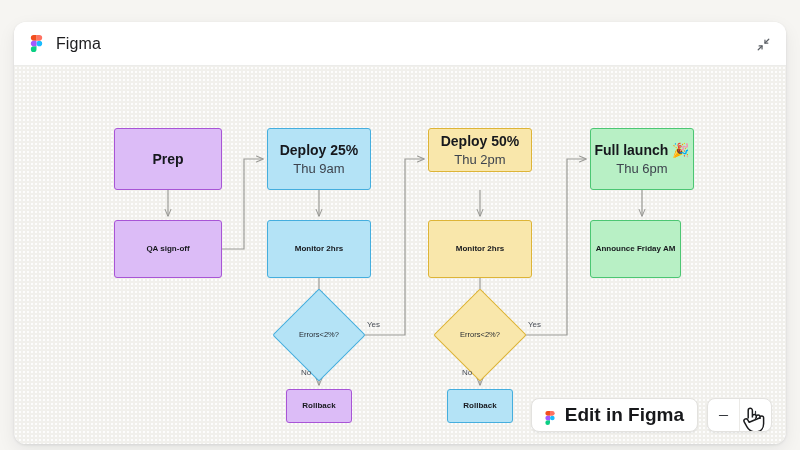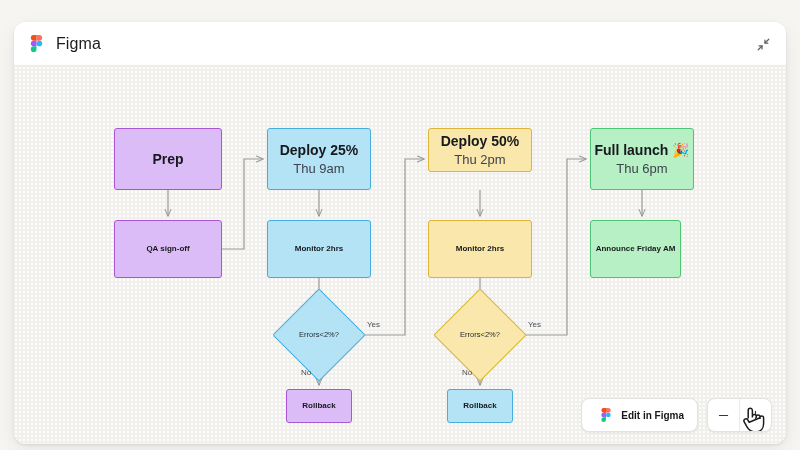--- a/index.html
+++ b/index.html
@@ -77,23 +77,23 @@
   }
   .edge-label{
     position:absolute;font-size:8px;color:#4a4f58;
     background:transparent;line-height:1;
   }
 
   
   .controls{position:absolute;right:14px;bottom:12px;display:flex;align-items:center;gap:9px;}
   .edit-btn{
     height:32px;display:flex;align-items:center;gap:8px;
-    padding:0 13px 0 17px;background:#ffffff;border:1px solid #e3e2df;
+    padding:0 13px 0 11px;background:#ffffff;border:1px solid #e3e2df;
     border-radius:8px;box-shadow:0 1px 2px rgba(16,24,40,.07);
-    font-size:10px;font-weight:bold;color:#17181b;
+    font-size:19px;font-weight:bold;color:#17181b;
   }
   .edit-btn .figma-logo{width:14px;height:14px;flex:0 0 14px;}
   .zoom-group{
     height:32px;display:flex;align-items:stretch;background:#ffffff;
     border:1px solid #e3e2df;border-radius:8px;overflow:hidden;
     box-shadow:0 1px 2px rgba(16,24,40,.07);
   }
   .zoom-btn{
     width:31px;display:flex;align-items:center;justify-content:center;
     color:#2b2d31;position:relative;

